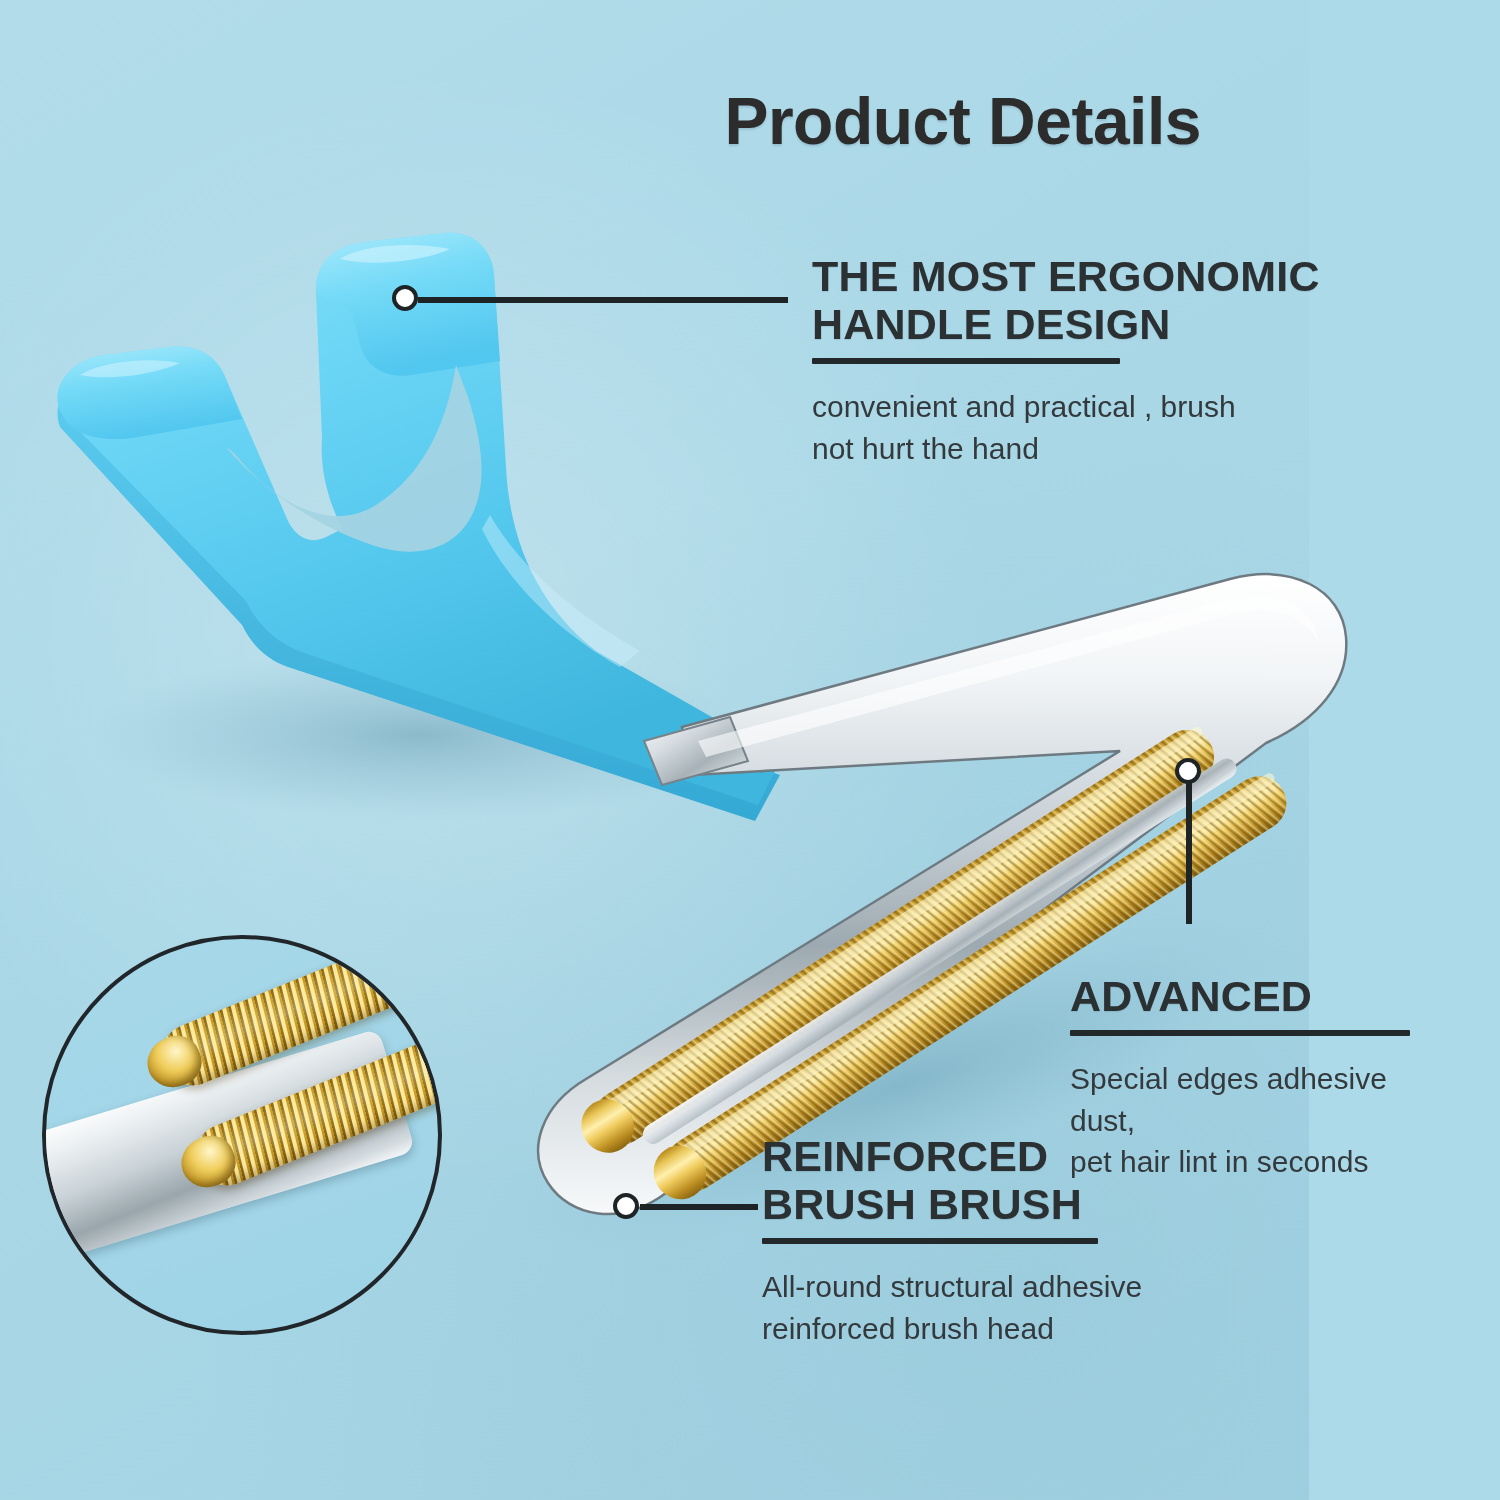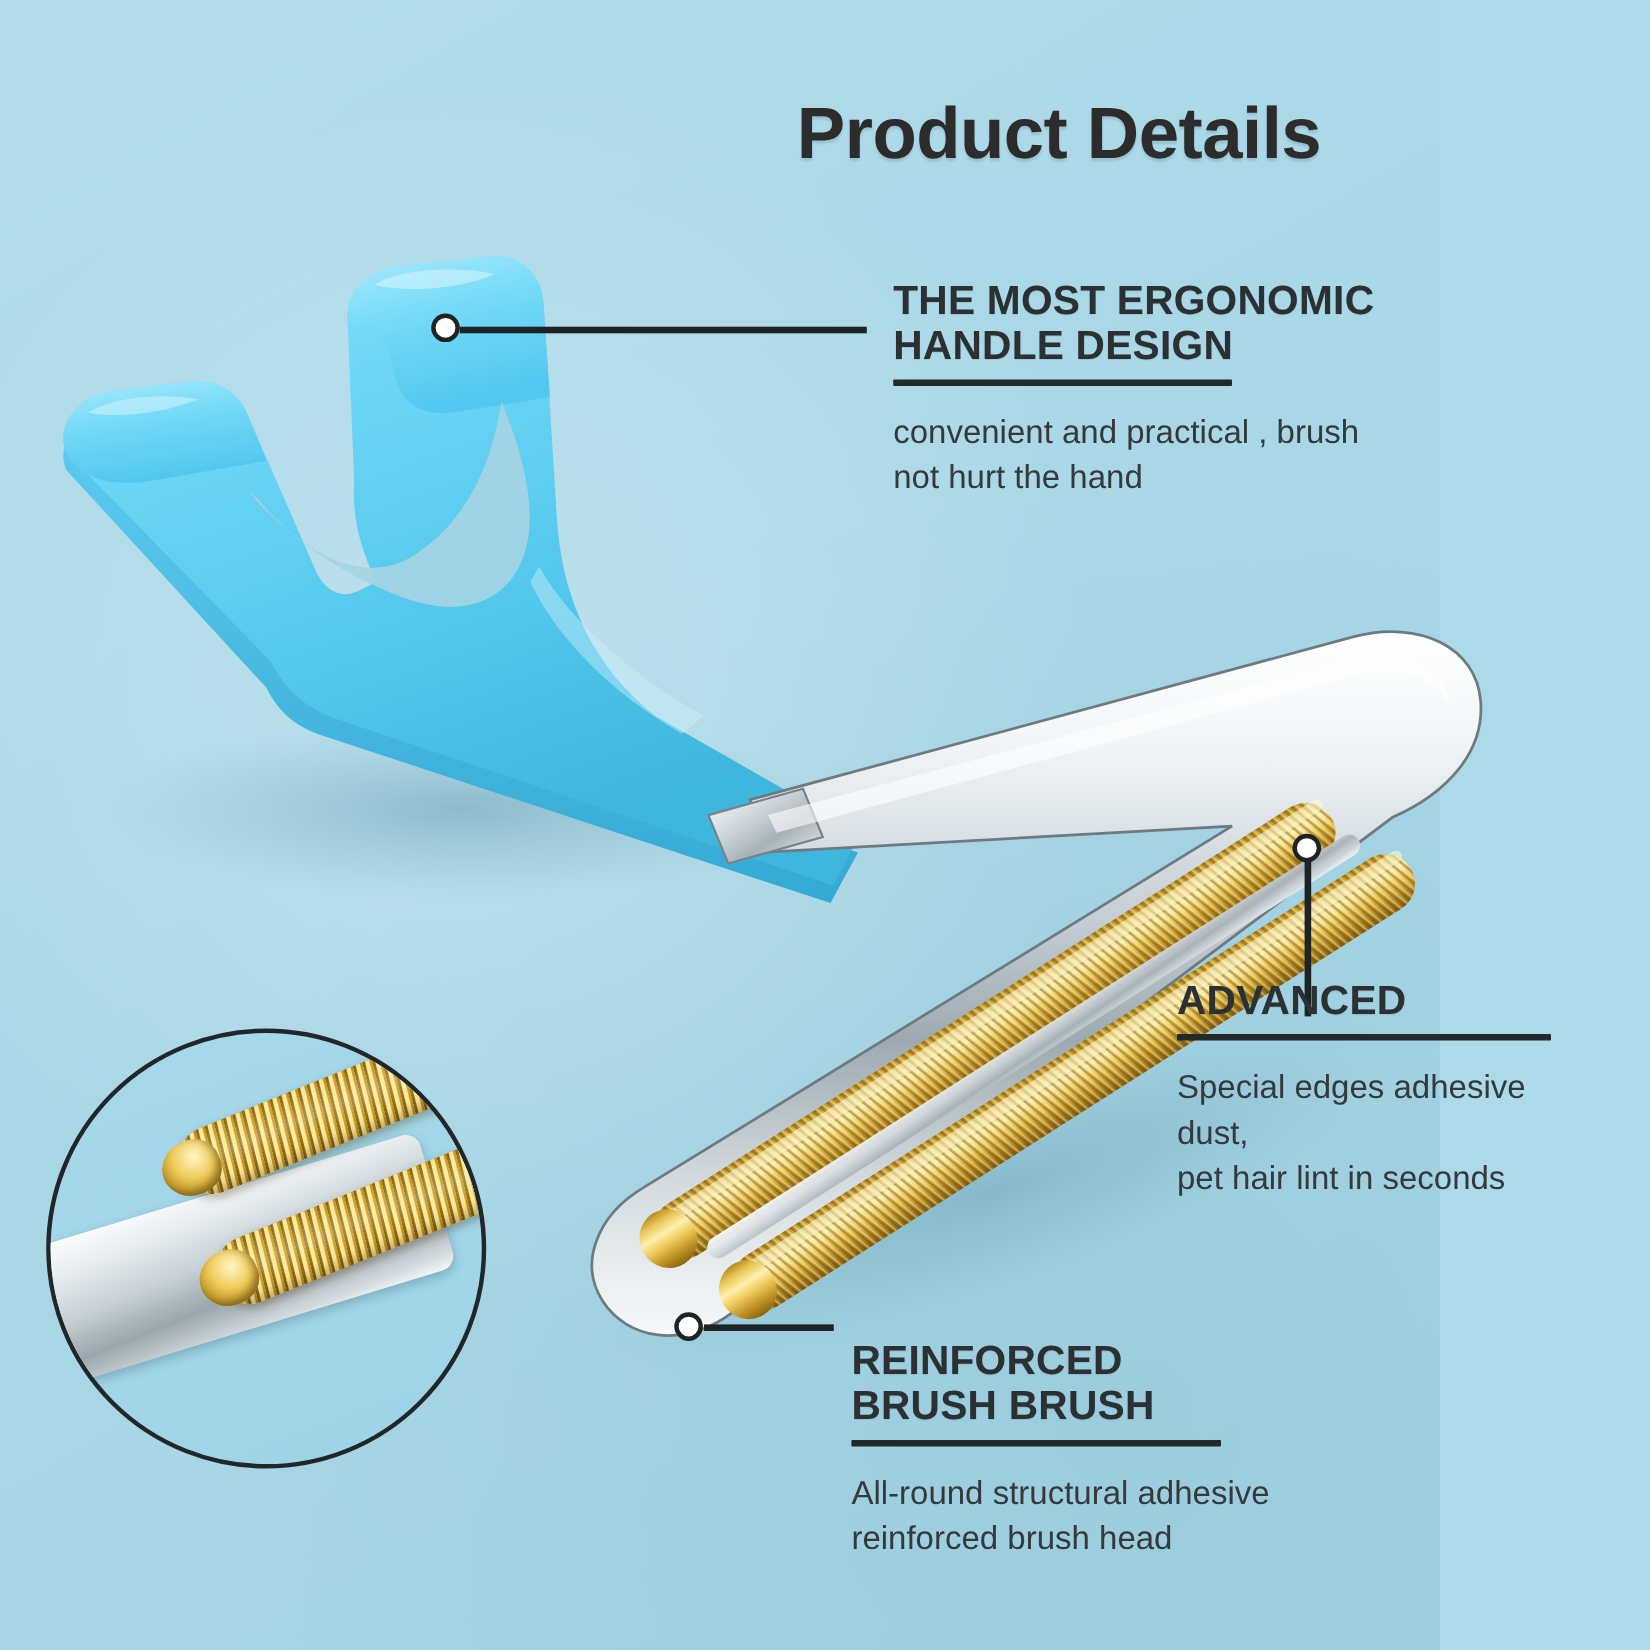--- a/index.html
+++ b/index.html
@@ -21,37 +21,37 @@
   .title{
     position:absolute;right:108px;top:88px;
     font-size:66px;font-weight:bold;letter-spacing:-.5px;
     color:#2C2C2C;line-height:1;white-space:nowrap;
     text-shadow:0 2px 2px rgba(60,90,105,.18);
   }
 
   
   .callout{position:absolute;}
   .callout .head{
-    font-size:37px;font-weight:bold;color:#2B3033;
+    font-size:43px;font-weight:bold;color:#2B3033;
     line-height:1.12;letter-spacing:.2px;white-space:nowrap;
     text-shadow:0 1px 1px rgba(60,90,105,.16);
   }
   .callout .rule{
     height:6px;background:#23282B;border-radius:1px;margin-top:10px;
   }
   .callout .body{
     margin-top:22px;font-size:30px;color:#33393C;line-height:1.38;
     white-space:pre-line;
   }
 
   #c1{left:812px;top:252px;}
   #c1 .rule{width:308px;}
-  #c2{left:1070px;top:889px;}
+  #c2{left:1070px;top:972px;}
   #c2 .rule{width:340px;}
-  #c3{left:762px;top:1216px;margin-left:12px;}
+  #c3{left:762px;top:1132px;}
   #c3 .rule{width:336px;}
 
   
   .leader{position:absolute;background:#1E2326;}
   .dot{
     position:absolute;width:26px;height:26px;border-radius:50%;
     background:#FFFFFF;border:4px solid #1E2326;box-sizing:border-box;
   }
   #lead1{left:418px;top:297px;width:370px;height:6px;}
   #dot1{left:392px;top:285px;}

